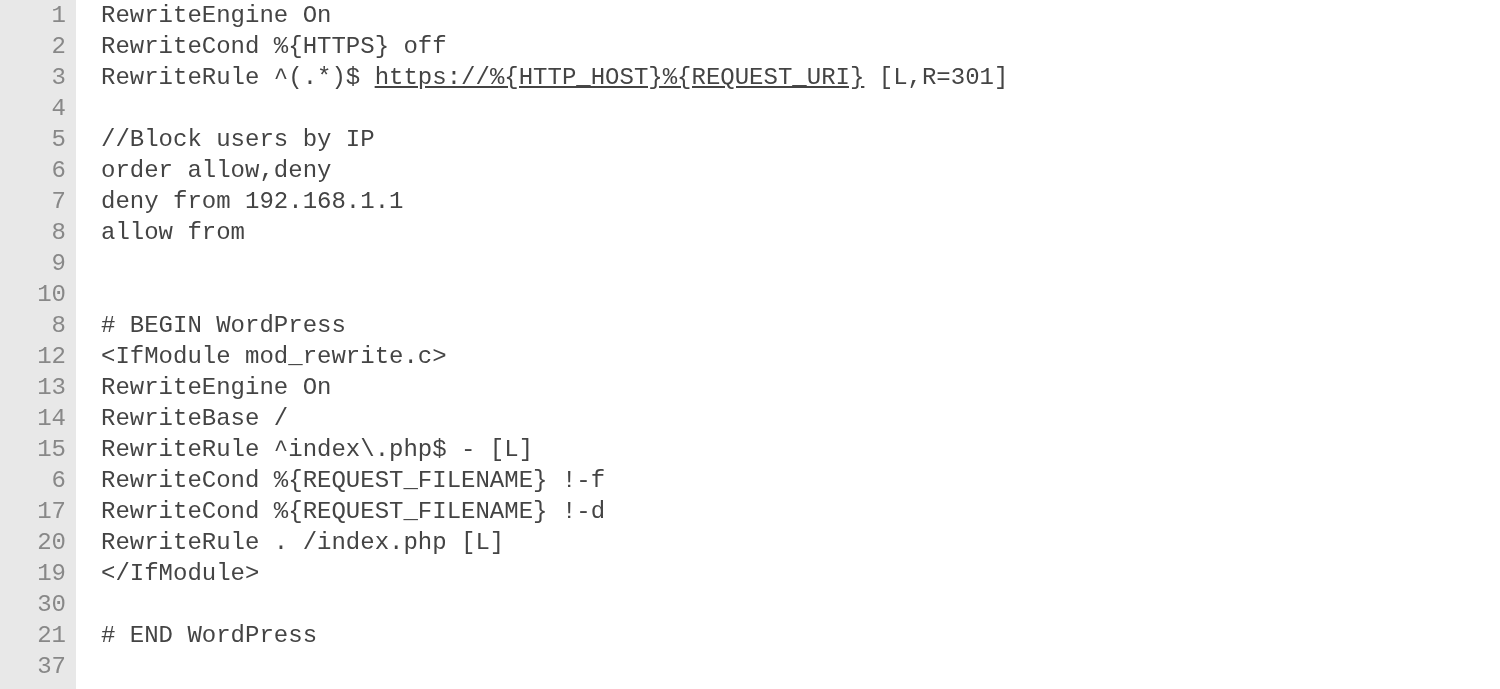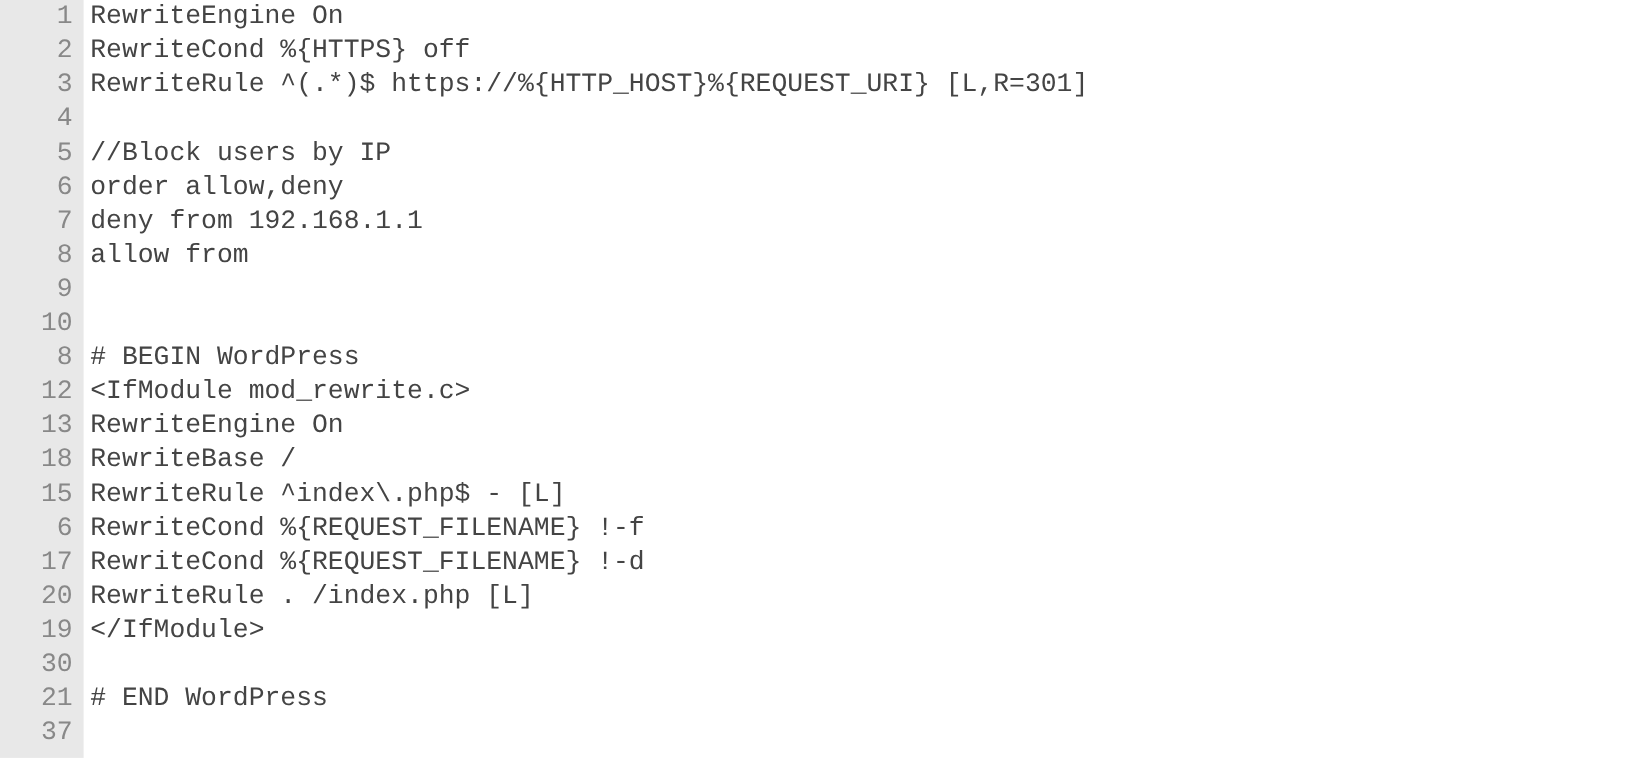--- a/index.html
+++ b/index.html
@@ -25,46 +25,48 @@
       padding-right: 10px;
       color: #888888;
       user-select: none;
     }
     .gutter div {
       height: 31px;
     }
     .code {
       padding-left: 6px;
       white-space: pre;
+      margin-left: 19px;
     }
     .code .line {
       height: 31px;
     }
     .underline {
+      text-decoration: underline;
     }
   </style>
 </head>
 <body>
 
 <div class="code-editor">
   <div class="gutter" id="gutter">
       <div>1</div>
       <div>2</div>
       <div>3</div>
       <div>4</div>
       <div>5</div>
       <div>6</div>
       <div>7</div>
       <div>8</div>
       <div>9</div>
       <div>10</div>
       <div>8</div>
       <div>12</div>
       <div>13</div>
-      <div>18</div>
+      <div>14</div>
       <div>15</div>
       <div>6</div>
       <div>17</div>
       <div>20</div>
       <div>19</div>
       <div>30</div>
       <div>21</div>
       <div>37</div>
     </div>
   <div class="code" id="code"><div class="line"><span>RewriteEngine On</span></div><div class="line"><span>RewriteCond %{HTTPS} off</span></div><div class="line"><span>RewriteRule ^(.*)$ </span><span class="underline">https://%{HTTP_HOST}%{REQUEST_URI}</span><span> [L,R=301]</span></div><div class="line"><span></span></div><div class="line"><span>//Block users by IP</span></div><div class="line"><span>order allow,deny</span></div><div class="line"><span>deny from 192.168.1.1</span></div><div class="line"><span>allow from</span></div><div class="line"><span></span></div><div class="line"><span></span></div><div class="line"><span># BEGIN WordPress</span></div><div class="line"><span>&lt;IfModule mod_rewrite.c&gt;</span></div><div class="line"><span>RewriteEngine On</span></div><div class="line"><span>RewriteBase /</span></div><div class="line"><span>RewriteRule ^index\.php$ - [L]</span></div><div class="line"><span>RewriteCond %{REQUEST_FILENAME} !-f</span></div><div class="line"><span>RewriteCond %{REQUEST_FILENAME} !-d</span></div><div class="line"><span>RewriteRule . /index.php [L]</span></div><div class="line"><span>&lt;/IfModule&gt;</span></div><div class="line"><span></span></div><div class="line"><span># END WordPress</span></div><div class="line"><span></span></div></div>

